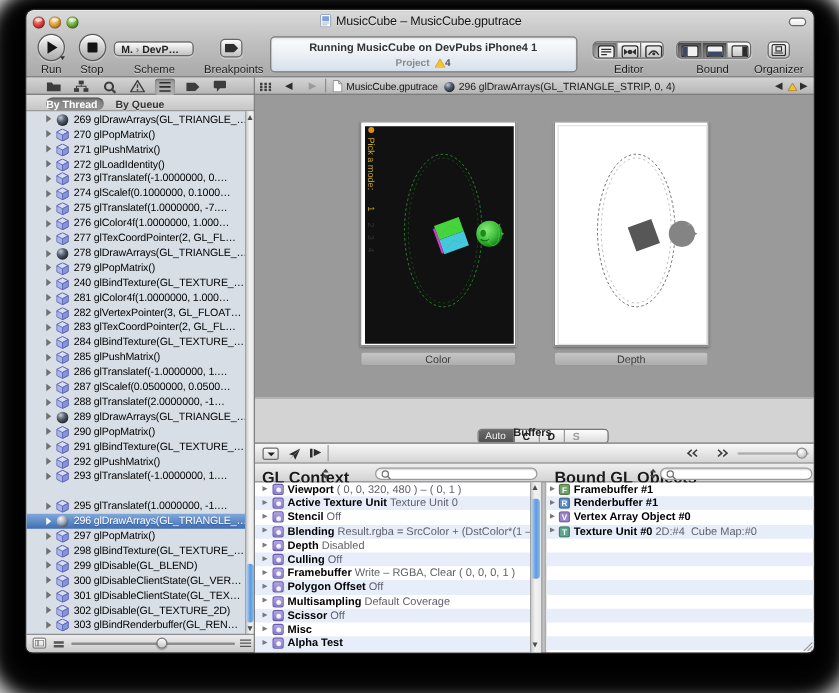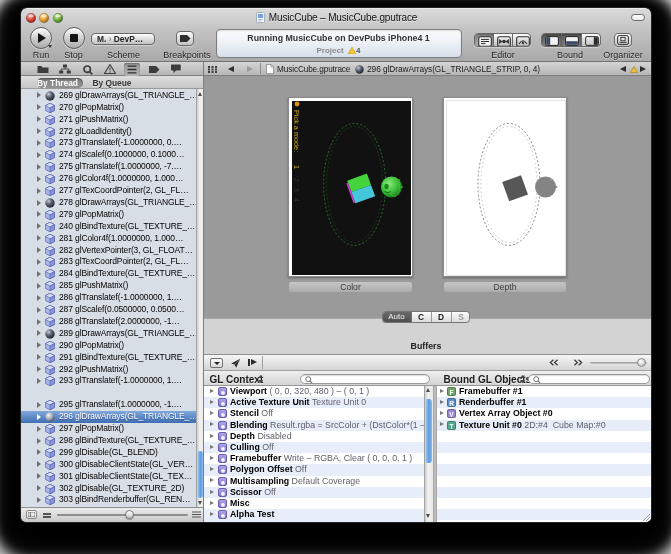--- a/index.html
+++ b/index.html
@@ -40,21 +40,21 @@
 .panelframe{position:absolute;background:#fff;border:1px solid #8a8a8a;
  box-shadow:0 1px 2px rgba(0,0,0,.35)}
 .lbar{position:absolute;height:12.5px;border-radius:3px;
  background:linear-gradient(#c6c6c6,#adadad);border:1px solid #999;
  font-size:8.6px;color:#3c3c3c;text-align:center;line-height:11.5px}
 #lightstrip{left:183px;top:307px;width:447px;height:36px;background:#d3d3d3;border-top:1px solid #aaa}
 #dbgbar{left:183px;top:343px;width:447px;height:17px;
  background:linear-gradient(#f7f7f7,#d4d4d4);border-top:1px solid #8f8f8f;border-bottom:1px solid #9f9f9f}
 #hdrbar{left:183px;top:360px;width:447px;height:14.5px;
  background:linear-gradient(#efefef,#d3d3d3);border-bottom:1px solid #989898}
-.hlabel{position:absolute;font-size:10px;font-weight:bold;color:#1a1a1a;top:362.5px;text-shadow:0 1px 0 rgba(255,255,255,.6)}
+.hlabel{position:absolute;font-size:13px;font-weight:bold;color:#1a1a1a;top:362.5px;text-shadow:0 1px 0 rgba(255,255,255,.6)}
 .search{position:absolute;height:10.5px;border-radius:6px;background:#fff;
  border:1px solid #9a9a9a;top:362.5px;box-shadow:inset 0 1px 1px rgba(0,0,0,.15)}
 .brow{position:absolute;height:11.2px;font-size:8.8px;color:#000}
 .brow .tri{position:absolute;top:2.8px;width:0;height:0;
  border-left:4.2px solid #787878;border-top:2.9px solid transparent;border-bottom:2.9px solid transparent}
 .brow .bt{position:absolute;line-height:11.2px;white-space:nowrap;font-weight:bold}
 .brow .bv{color:#60606a;font-weight:normal}
 .licon{position:absolute;width:9px;height:9px;border-radius:2px;top:1px;
  color:#fff;font-size:6.5px;font-weight:bold;text-align:center;line-height:9px}
 .blue-alt{background:#e7edf9}
@@ -620,21 +620,21 @@
             <rect x="58" y="77" width="20" height="20.5" fill="#575757"></rect>
           </g>
 <circle cx="98.5" cy="86" r="10.5" fill="#848484"></circle>
           <polygon points="107.5,84 111,86 107.5,88" fill="#848484"></polygon>
           <circle cx="104" cy="78.5" r="1" fill="#9a9a9a"></circle>
 </svg>
       </div>
 <div class="abs lbar" style="left:267px;top:269.5px;width:125px">Color</div>
 <div class="abs lbar" style="left:422px;top:269.5px;width:124px">Depth</div>
 <div class="abs" id="lightstrip"></div>
-<div class="abs" style="left:360.5px;top:300px;width:88px;height:11.5px;border:1px solid #757575;border-radius:3.5px;overflow:hidden;background:linear-gradient(#fdfdfd,#dcdcdc)">
+<div class="abs" style="left:360.5px;top:332px;width:105px;height:11.5px;border:1px solid #757575;border-radius:3.5px;overflow:hidden;background:linear-gradient(#fdfdfd,#dcdcdc)">
         <div style="position:absolute;left:0;top:0;width:29px;height:100%;background:linear-gradient(#6a6a6a,#4f4f4f);color:#f2f2f2;font-size:8px;text-align:center;line-height:10px;border-right:1px solid #757575">Auto</div>
         <div style="position:absolute;left:29px;top:0;width:20px;height:100%;font-size:8.4px;font-weight:bold;color:#1c1c1c;text-align:center;line-height:10px;border-right:1px solid #9a9a9a">C</div>
         <div style="position:absolute;left:49px;top:0;width:20px;height:100%;font-size:8.4px;font-weight:bold;color:#1c1c1c;text-align:center;line-height:10px;border-right:1px solid #9a9a9a">D</div>
         <div style="position:absolute;left:69px;top:0;width:19px;height:100%;font-size:8.4px;font-weight:bold;color:#9a9a9a;text-align:center;line-height:10px">S</div>
       </div>
 <div class="abs" style="left:375px;top:329.5px;width:60px;text-align:center;font-size:8.8px;font-weight:bold;color:#222">Buffers</div>
 <div class="abs" id="dbgbar"></div>
 <div class="abs" style="left:189px;top:347px;width:13px;height:10px;border:1px solid #6f6f6f;border-radius:2px;background:linear-gradient(#fbfbfb,#d8d8d8)"></div>
 <div class="abs" style="left:192.5px;top:350.5px;width:0;height:0;border-top:3.5px solid #222;border-left:3px solid transparent;border-right:3px solid transparent"></div>
 <svg class="abs" style="left:209px;top:346.5px" width="11" height="11" viewBox="0 0 11 11">

